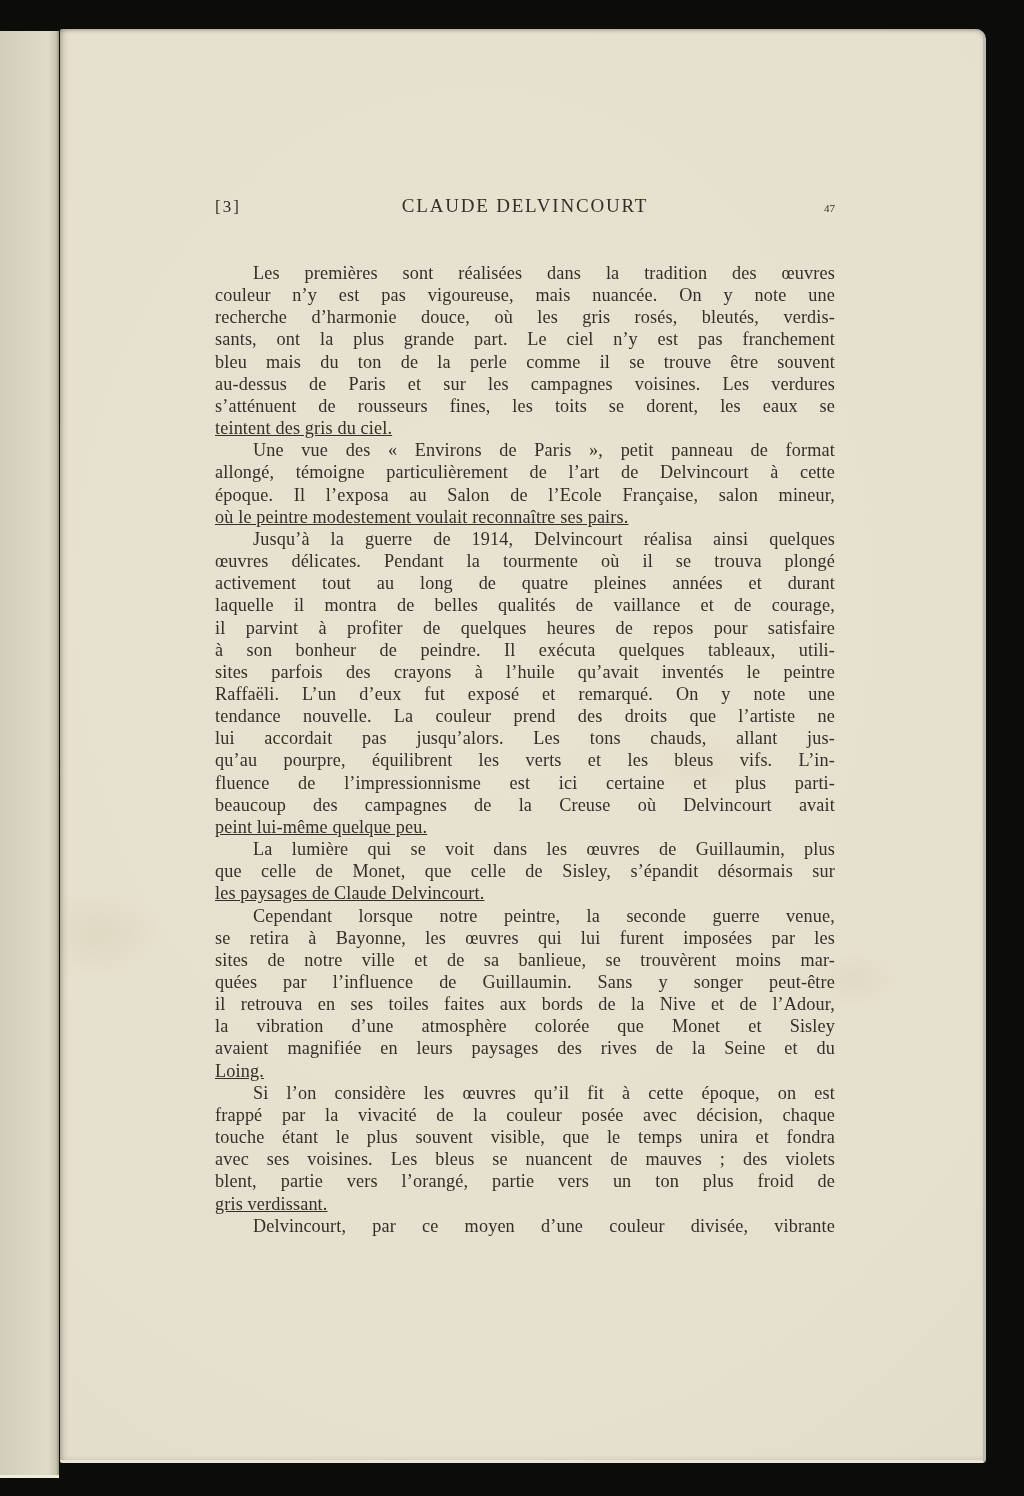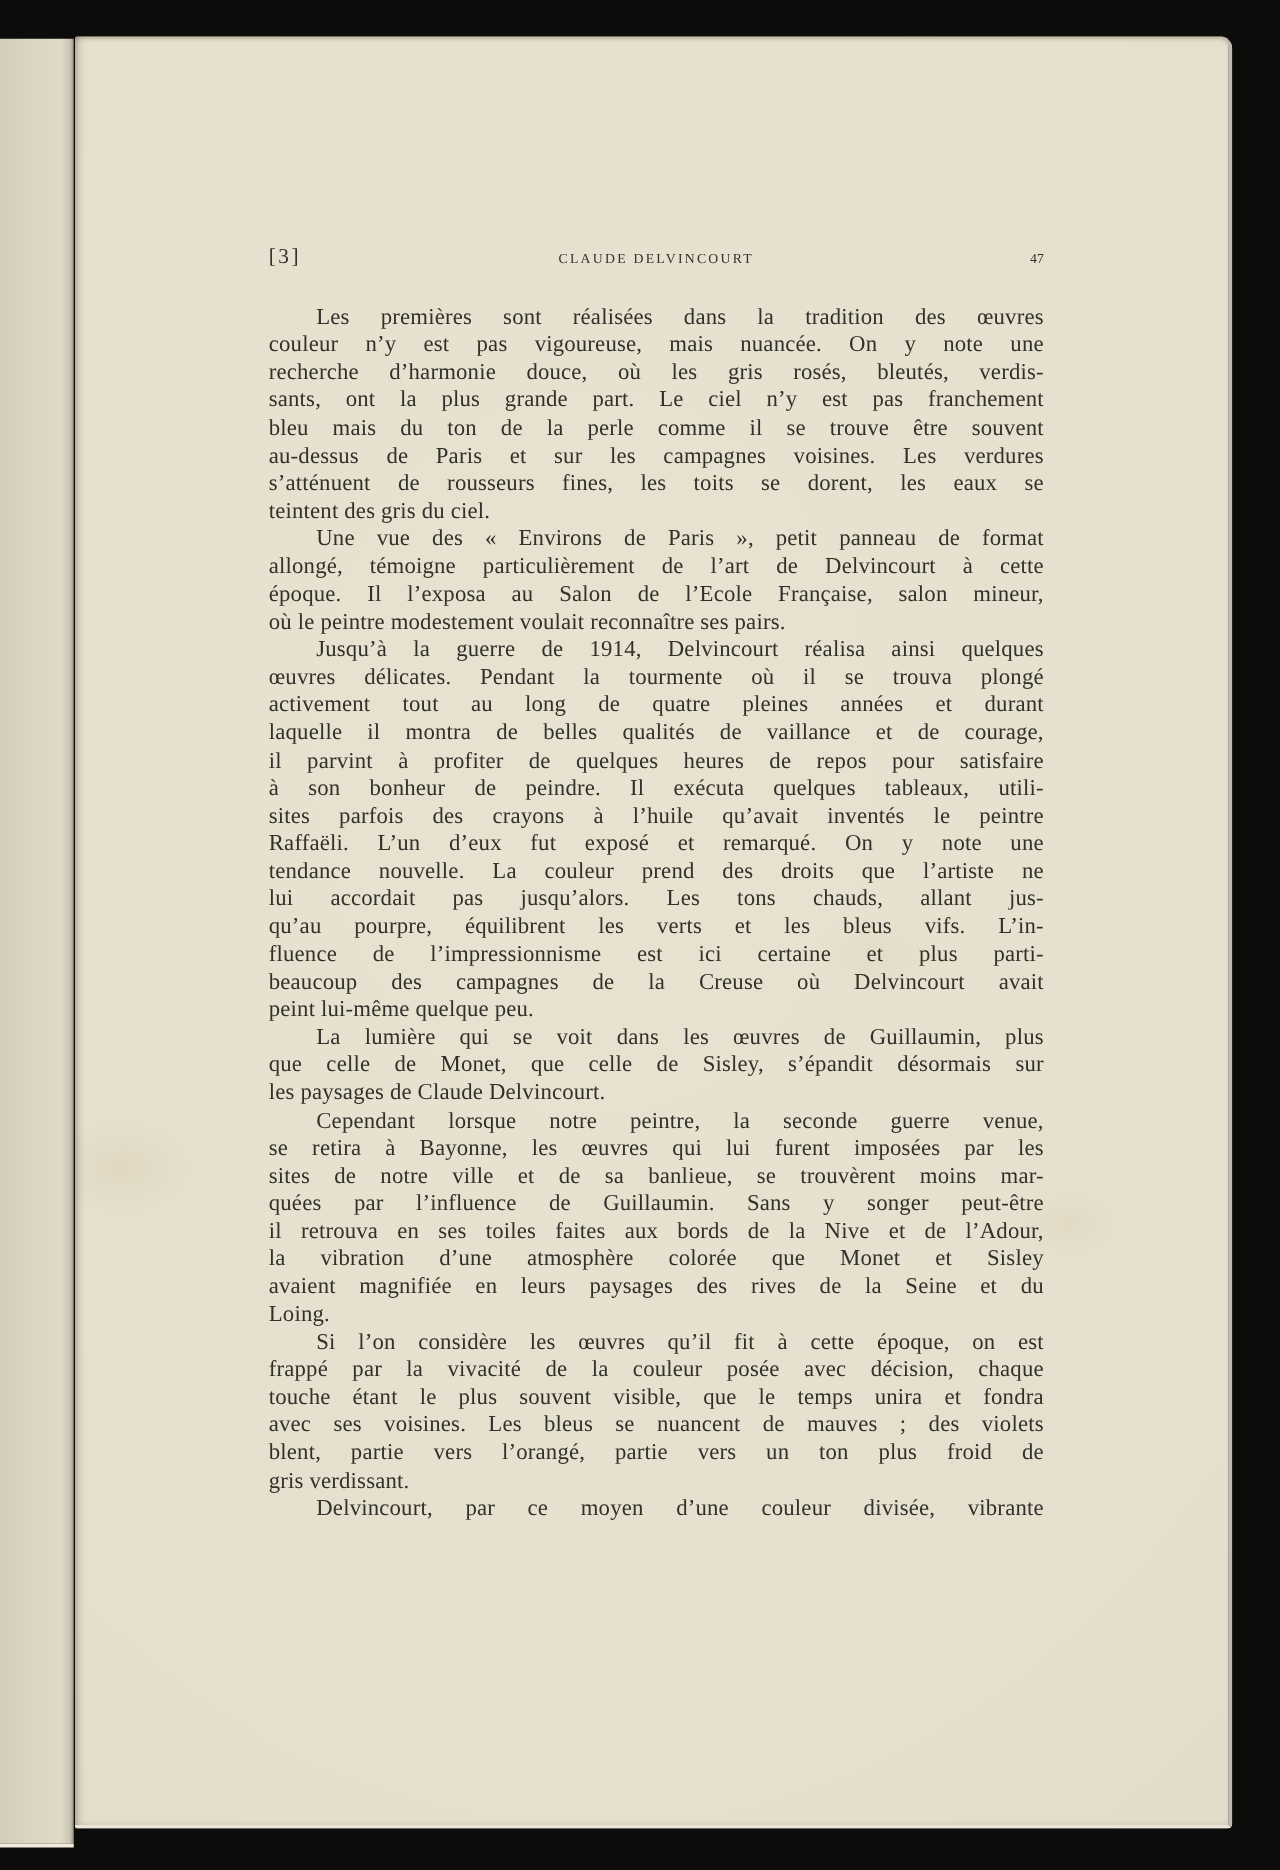--- a/index.html
+++ b/index.html
@@ -54,44 +54,44 @@
     color:var(--ink);
   }
   .page-header .h-left{
     flex:1 1 0;
     text-align:left;
     font-size:17px;
     letter-spacing:2px;
   }
   .page-header .h-center{
     flex:0 0 auto;
-    font-size:11px;
+    font-size:19px;
     letter-spacing:1.8px;
   }
   .page-header .h-right{
     flex:1 1 0;
     text-align:right;
     font-size:11px;
   }
   .body-text{
     position:absolute;
-    top:213px; left:0; width:100%;
+    top:233px; left:0; width:100%;
     font-size:18.2px;
     line-height:22.15px;
     color:var(--ink);
     letter-spacing:.15px;
   }
   .paragraph{margin:0;}
   .line{
     text-align:justify;
     text-align-last:justify;
     white-space:normal;
   }
   .line.first{text-indent:38px;}
-  .line.last{text-align-last:left;}
+  .line.last{text-align-last:left;text-decoration:underline;}
 </style>
 </head>
 <body>
 
 <div class="prev-page-edge"></div>
 
 <div class="book-page">
   <div class="page-inner">
     <div class="page-header">
       <span class="h-left">[3]</span>

